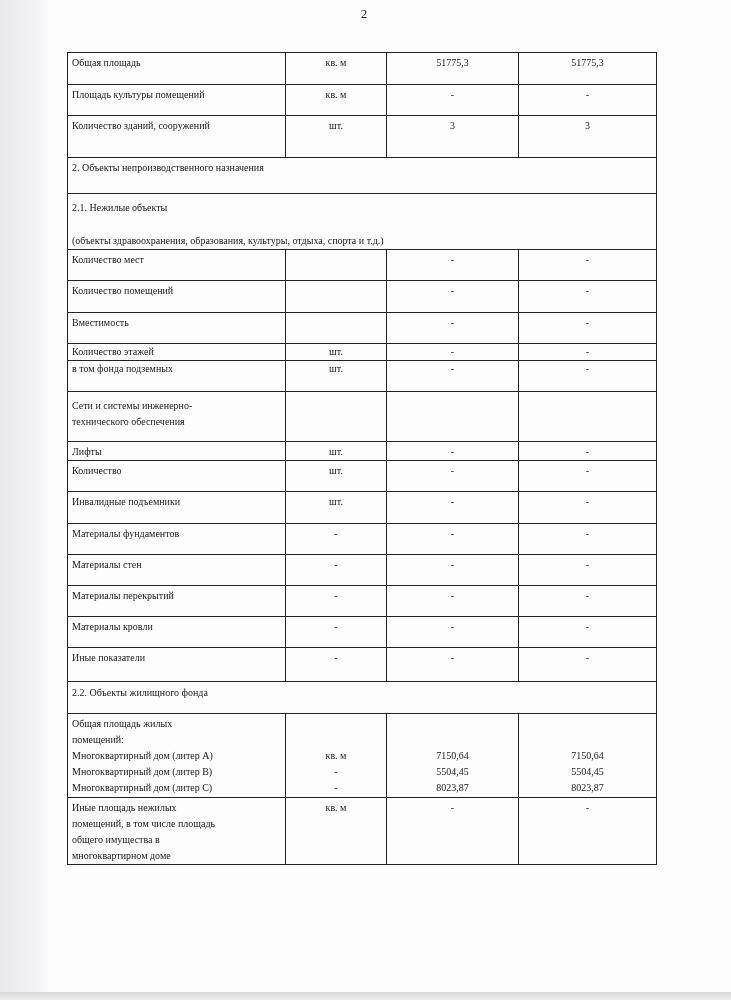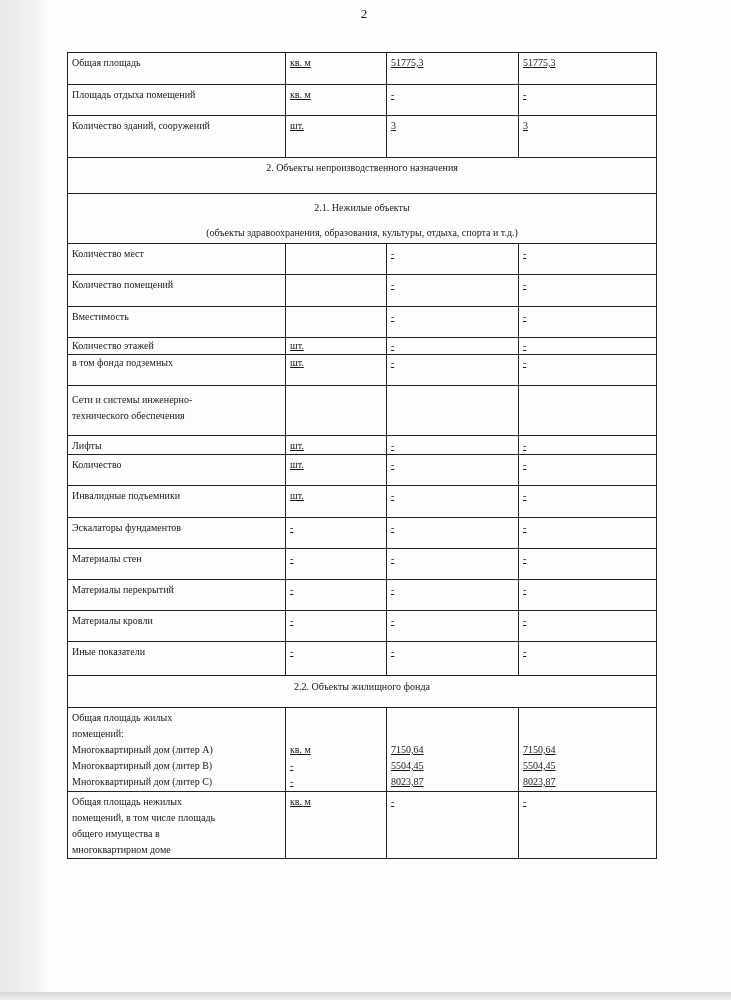--- a/index.html
+++ b/index.html
@@ -26,22 +26,22 @@
     width:589px; border-collapse:collapse; table-layout:fixed;
     font-size:10px; line-height:16px;
   }
   table.doc td {
     border:1px solid #222; padding:2px 4px 0 4px; vertical-align:top;
   }
   col.c1 { width:218px; }
   col.c2 { width:101px; }
   col.c3 { width:132px; }
   col.c4 { width:138px; }
-  td.unit, td.val { text-align:left;text-decoration:underline; }
-  td.section { text-align:center; padding-top:8px; }
+  td.unit, td.val { text-align:center; }
+  td.section { padding-top:8px; }
   td.lines div { height:16px; }
 </style>
 </head>
 <body>
 
 <div class="scan-edge"></div>
 <div class="bottom-edge"></div>
 
 <div class="page-num">2</div>
 
@@ -53,39 +53,39 @@
       <col class="c4">
     </colgroup>
   <tbody>
     <tr style="height:32px">
       <td>Общая площадь</td>
       <td class="unit">кв. м</td>
       <td class="val">51775,3</td>
       <td class="val">51775,3</td>
     </tr>
     <tr style="height:31px">
-      <td>Площадь отдыха помещений</td>
+      <td>Площадь культуры помещений</td>
       <td class="unit">кв. м</td>
       <td class="val">-</td>
       <td class="val">-</td>
     </tr>
     <tr style="height:42px">
       <td>Количество зданий, сооружений</td>
       <td class="unit">шт.</td>
       <td class="val">3</td>
       <td class="val">3</td>
     </tr>
 
     <tr style="height:36px">
       <td colspan="4" class="section">2. Объекты непроизводственного назначения</td>
     </tr>
     <tr style="height:50px">
       <td colspan="4" class="section lines" style="padding-top:6px">
         <div>2.1. Нежилые объекты</div>
-        <div style="margin-top:9px">(объекты здравоохранения, образования, культуры, отдыха, спорта и т.д.)</div>
+        <div style="margin-top:17px">(объекты здравоохранения, образования, культуры, отдыха, спорта и т.д.)</div>
       </td>
     </tr>
 
     <tr style="height:31px">
       <td>Количество мест</td>
       <td class="unit"></td>
       <td class="val">-</td>
       <td class="val">-</td>
     </tr>
     <tr style="height:32px">
@@ -133,21 +133,21 @@
       <td class="val">-</td>
       <td class="val">-</td>
     </tr>
     <tr style="height:32px">
       <td>Инвалидные подъемники</td>
       <td class="unit">шт.</td>
       <td class="val">-</td>
       <td class="val">-</td>
     </tr>
     <tr style="height:31px">
-      <td>Эскалаторы фундаментов</td>
+      <td>Материалы фундаментов</td>
       <td class="unit">-</td>
       <td class="val">-</td>
       <td class="val">-</td>
     </tr>
     <tr style="height:31px">
       <td>Материалы стен</td>
       <td class="unit">-</td>
       <td class="val">-</td>
       <td class="val">-</td>
     </tr>
@@ -199,21 +199,21 @@
       <td class="val lines">
         <div></div>
         <div></div>
         <div>7150,64</div>
         <div>5504,45</div>
         <div>8023,87</div>
       </td>
     </tr>
     <tr style="height:66px">
       <td class="lines">
-        <div>Общая площадь нежилых</div>
+        <div>Иные площадь нежилых</div>
         <div>помещений, в том числе площадь</div>
         <div>общего имущества в</div>
         <div>многоквартирном доме</div>
       </td>
       <td class="unit">кв. м</td>
       <td class="val">-</td>
       <td class="val">-</td>
     </tr>
   </tbody>
 </table>

